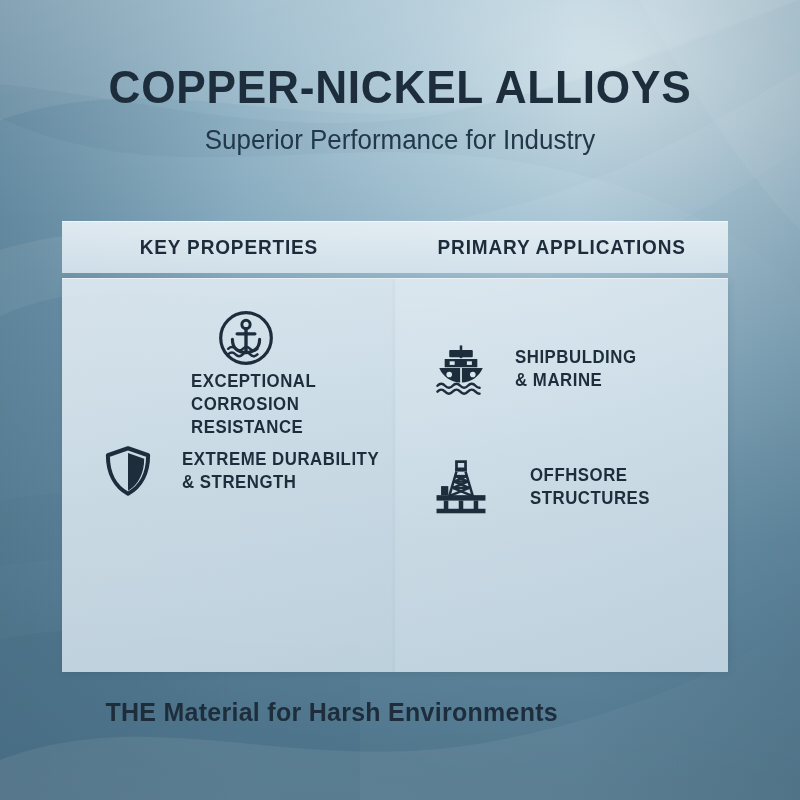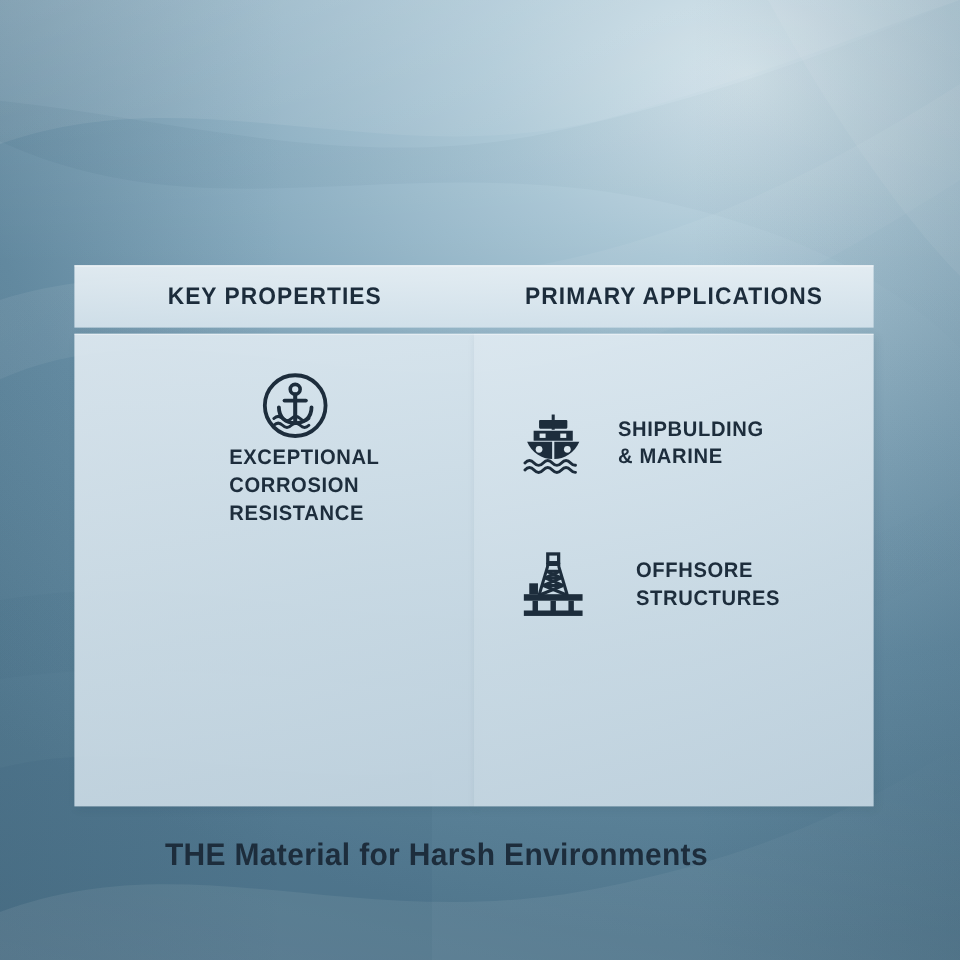--- a/index.html
+++ b/index.html
@@ -192,21 +192,20 @@
   .right-feature-2 { margin-top: 0px; gap: 15px; }
   .right-feature-3 { margin-top: 0px; }
 
   
   .footer {
     position: absolute;
     top: 697px;
     left: 0;
     width: 664px;
     text-align: center;
-    padding-left: 32px;
   }
   .footer-text {
     font-family: "Liberation Sans Narrow", "Liberation Sans", sans-serif;
     font-size: 26px;
     font-weight: bold;
     letter-spacing: 0.3px;
     color: #1d2d3c;
     transform: scaleX(0.96);
     display: inline-block;
   }
@@ -237,20 +236,24 @@
     <path d="M0,118 C180,200 340,120 560,170 C690,200 760,250 800,290 L800,0 C700,40 600,80 460,110 C300,145 150,100 0,84 Z" fill="url(#wg2)" opacity="0.55"></path>
     <path d="M0,316 C150,250 300,340 470,300 C620,265 720,200 800,150 L800,70 C690,140 560,210 400,228 C250,245 120,212 0,250 Z" fill="url(#wg1)" opacity="0.7"></path>
     <path d="M0,760 C160,700 300,780 500,740 C650,710 740,660 800,620 L800,800 L0,800 Z" fill="url(#wg3)"></path>
     <path d="M0,500 C180,470 320,540 520,505 C660,480 750,440 800,410 L800,470 C730,510 640,548 500,568 C330,592 170,540 0,566 Z" fill="url(#wg2)" opacity="0.35"></path>
     <path d="M640,0 C700,110 760,190 800,230 L800,0 Z" fill="#ffffff" opacity="0.07"></path>
     <path d="M0,640 C120,610 240,660 360,642 L360,800 L0,800 Z" fill="#2e5a74" opacity="0.07"></path>
   </svg>
 
   <div class="bg-vignette"></div>
 
+  <div class="header">
+    <h1 class="title">COPPER-NICKEL ALLIOYS</h1>
+    <div class="subtitle">Superior Performance for Industry</div>
+  </div>
 
   <div class="columns">
 
     <div class="column">
       <div class="col-header">
         <span class="col-header-text">KEY PROPERTIES</span>
       </div>
       <div class="col-body">
 
         <div class="feature left-feature-1">
@@ -264,20 +267,30 @@
               <path d="M13,43.5 c2.6,-2.6 5.2,-2.6 7.8,0 c2.6,2.6 5.2,2.6 7.8,0 c2.6,-2.6 5.2,-2.6 7.8,0 c2.6,2.6 5.2,2.6 7.8,0" stroke-width="2.6" fill="none" stroke-linecap="round"></path>
               <path d="M13,49.5 c2.6,-2.6 5.2,-2.6 7.8,0 c2.6,2.6 5.2,2.6 7.8,0 c2.6,-2.6 5.2,-2.6 7.8,0 c2.6,2.6 5.2,2.6 7.8,0" stroke-width="2.6" fill="none" stroke-linecap="round"></path>
             </svg>
           </span>
           <span class="feature-label">EXCEPTIONAL
 CORROSION
 RESISTANCE</span>
         </div>
 
 
+        <div class="feature left-feature-2">
+          <span class="feature-icon">
+            <svg width="56" height="56" viewBox="0 0 64 64">
+              <path d="M32,6 L55,14 C55,34 47,50 32,58 C17,50 9,34 9,14 Z" fill="none" stroke="#1d2d3c" stroke-width="4.6" stroke-linejoin="round"></path>
+              <path d="M32,11.5 L50.5,18 C50.5,34.5 44,47.5 32,54.5 Z" fill="#1d2d3c"></path>
+            </svg>
+          </span>
+          <span class="feature-label">EXTREME DURABILITY
+&amp; STRENGTH</span>
+        </div>
 
       </div>
     </div>
 
     <div class="column">
       <div class="col-header">
         <span class="col-header-text">PRIMARY APPLICATIONS</span>
       </div>
       <div class="col-body">
 

